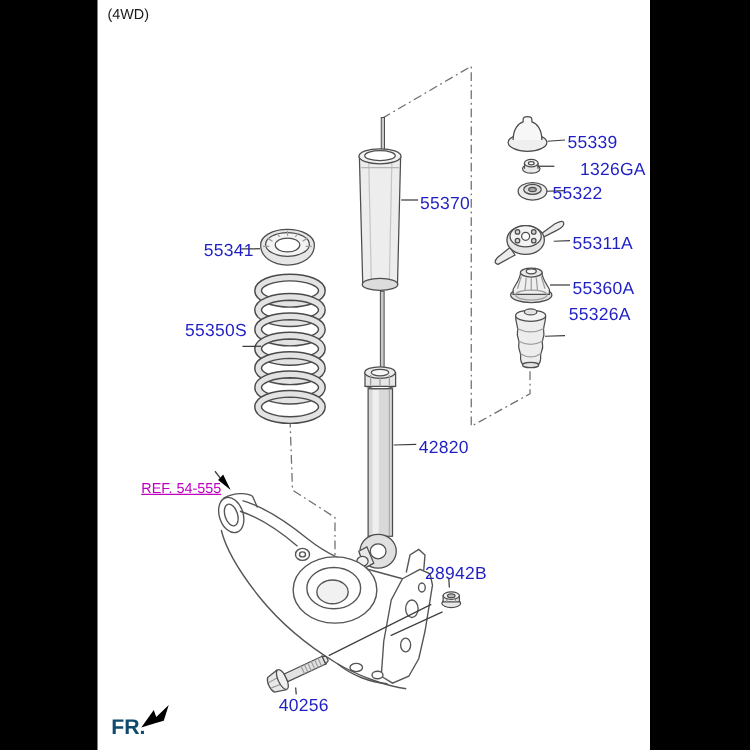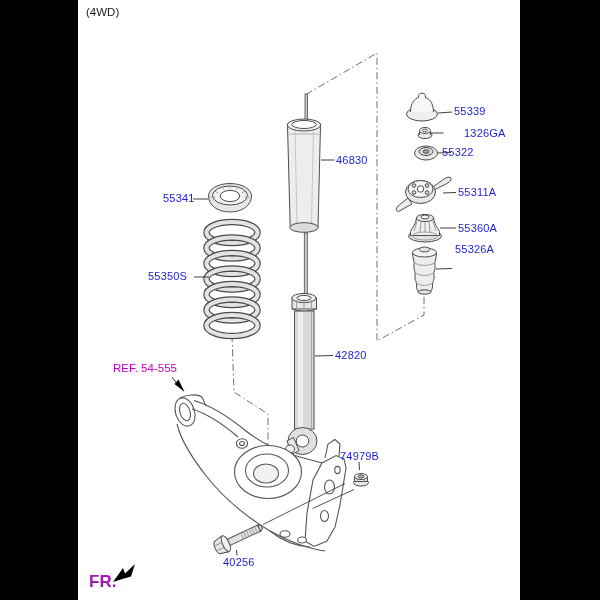--- a/index.html
+++ b/index.html
@@ -11,25 +11,25 @@
   }
   html,body{margin:0;padding:0;background:#222;}
   .stage{position:relative;width:600px;height:600px;overflow:hidden;background:var(--letterbox);
          font-family:"Liberation Sans", sans-serif;padding-left:48px;}
   .pillar{position:absolute;top:0;height:600px;background:var(--letterbox);}
   .pillar.left{left:0;width:78px;}
   .pillar.right{left:520px;width:80px;}
   .content{position:absolute;left:78px;top:0;width:442px;height:600px;background:var(--canvas);}
   .content svg{position:absolute;left:0;top:0;}
   .lbl{position:absolute;line-height:1;white-space:nowrap;color:var(--part-label);
-       font-size:11px;letter-spacing:0.2px;cursor:pointer;}
+       font-size:14px;letter-spacing:0.2px;cursor:pointer;}
   .note{position:absolute;line-height:1;color:var(--ink);font-size:11.5px;}
   .ref{position:absolute;line-height:1;color:var(--ref-label);font-size:11.5px;
-       white-space:nowrap;}
-  .fr{position:absolute;line-height:1;color:#a21caf;font-size:17px;font-weight:bold;}
+       text-decoration:underline;white-space:nowrap;margin-top:23px;}
+  .fr{position:absolute;line-height:1;color:#0c4a6e;font-size:17px;font-weight:bold;}
 </style>
 </head>
 <body>
 
 <div class="stage">
   <div class="pillar left"></div>
   <div class="pillar right"></div>
 
   <div class="content">
 
@@ -211,23 +211,23 @@
     </svg>
 
     <span class="note" style="left:8px;top:7px">(4WD)</span>
 
     <span class="lbl" style="left:376px;top:106px">55339</span>
     <span class="lbl" style="left:386px;top:128px">1326GA</span>
     <span class="lbl" style="left:364px;top:147px">55322</span>
     <span class="lbl" style="left:380px;top:187px">55311A</span>
     <span class="lbl" style="left:380px;top:223px">55360A</span>
     <span class="lbl" style="left:377px;top:244px">55326A</span>
-    <span class="lbl" style="left:258px;top:155px">46830</span>
+    <span class="lbl" style="left:258px;top:155px">55370</span>
     <span class="lbl" style="left:85px;top:193px">55341</span>
-    <span class="lbl" style="left:70px;top:271px">55350S</span>
+    <span class="lbl" style="left:70px;top:257px">55350S</span>
     <span class="lbl" style="left:257px;top:350px">42820</span>
-    <span class="lbl" style="left:262px;top:451px">74979B</span>
+    <span class="lbl" style="left:262px;top:451px">28942B</span>
     <span class="lbl" style="left:145px;top:557px">40256</span>
 
     <span class="ref" style="left:35px;top:363px">REF. 54-555</span>
     <span class="fr" style="left:11px;top:573px">FR.</span>
   </div>
 </div>
 
 </body></html>

